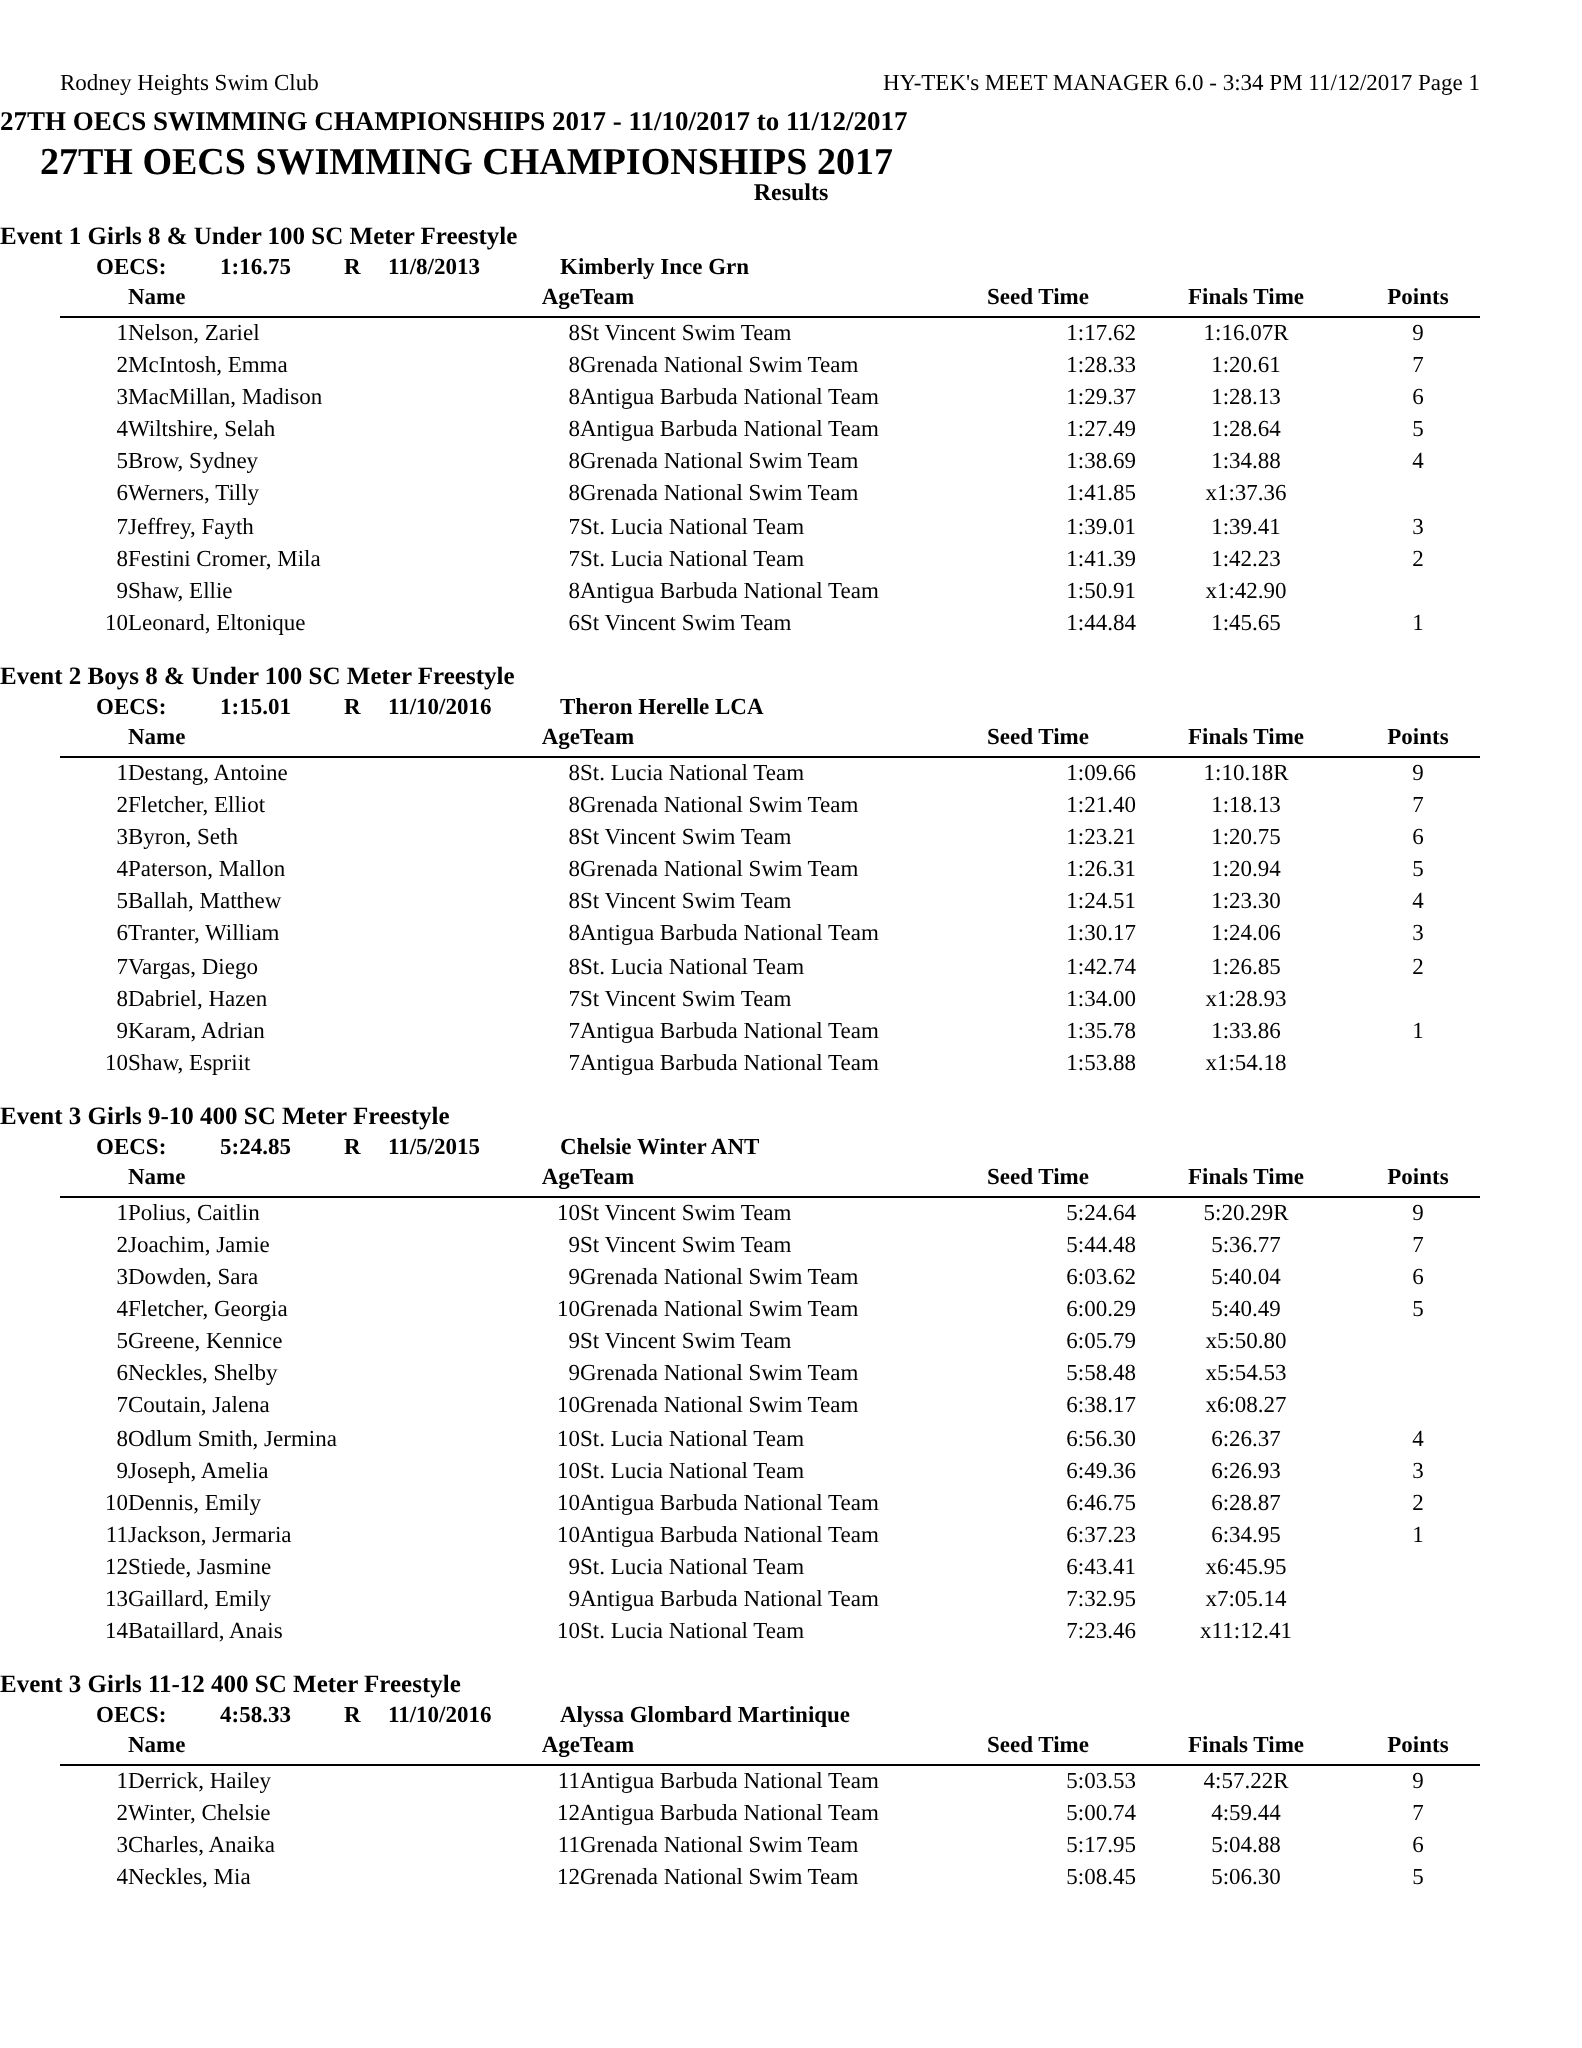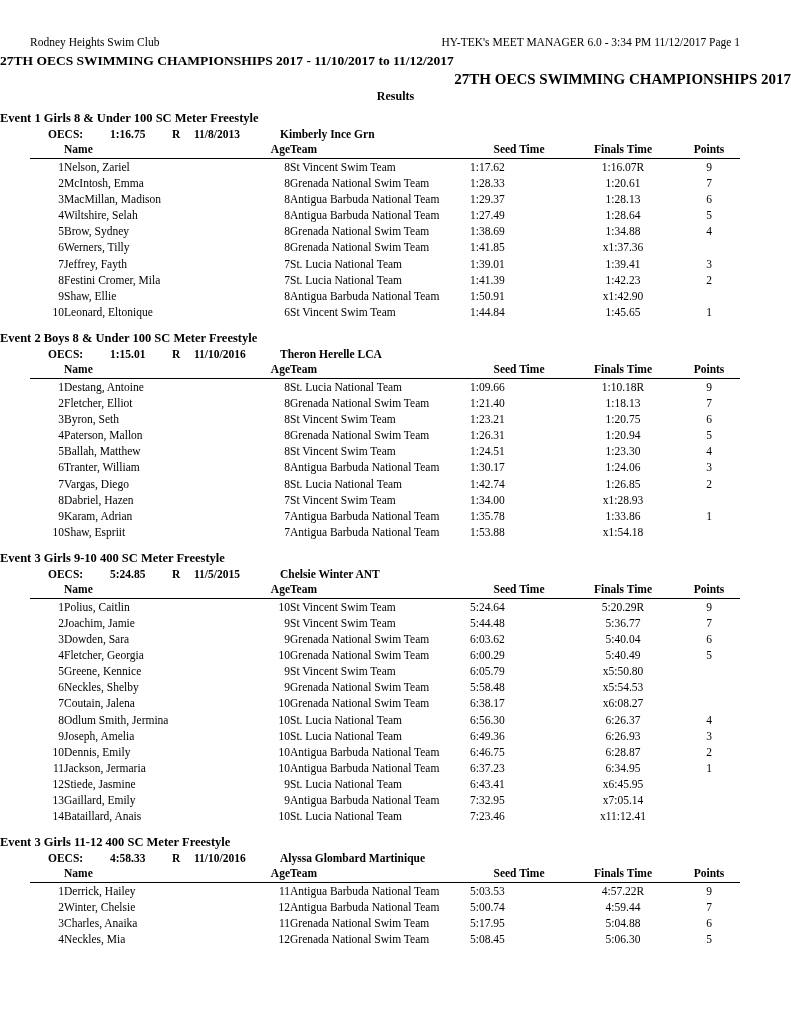--- a/index.html
+++ b/index.html
@@ -51,24 +51,25 @@
     top: 17px;
     text-align: left;
     font-size: 13.5px;
     font-weight: bold;
     white-space: nowrap;
   }
   .meet-title-2 {
     position: absolute;
     left: 0; right: 0;
     top: 35px;
-    text-align: right;
-    font-size: 15px;
+    text-align: left;
+    font-size: 19px;
     font-weight: bold;
     white-space: nowrap;
+    padding-left: 20px;
   }
   .results-label {
     position: absolute;
     left: 0; right: 0;
     top: 53px;
     text-align: center;
     font-size: 12px;
     font-weight: bold;
   }
 
@@ -131,21 +132,21 @@
   th.h-age    { text-align: right; }
   th.h-team   { text-align: left; padding-left: 6px; }
   th.h-seed   { text-align: center; }
   th.h-finals { text-align: center; }
   th.h-points { text-align: center; }
 
   td.d-place  { text-align: right; padding-right: 6px; }
   td.d-name   { text-align: left; padding-left: 6px; }
   td.d-age    { text-align: right; }
   td.d-team   { text-align: left; padding-left: 6px; font-size: 11px; }
-  td.d-seed   { text-align: left; }
+  td.d-seed   { text-align: right; }
   td.d-finals { text-align: center; padding-right: 8px; }
   td.d-points { text-align: center; }
 </style>
 </head>
 <body>
 
 <div class="page">
 
   <div class="doc-header">
     <div class="club-name">Rodney Heights Swim Club</div>

